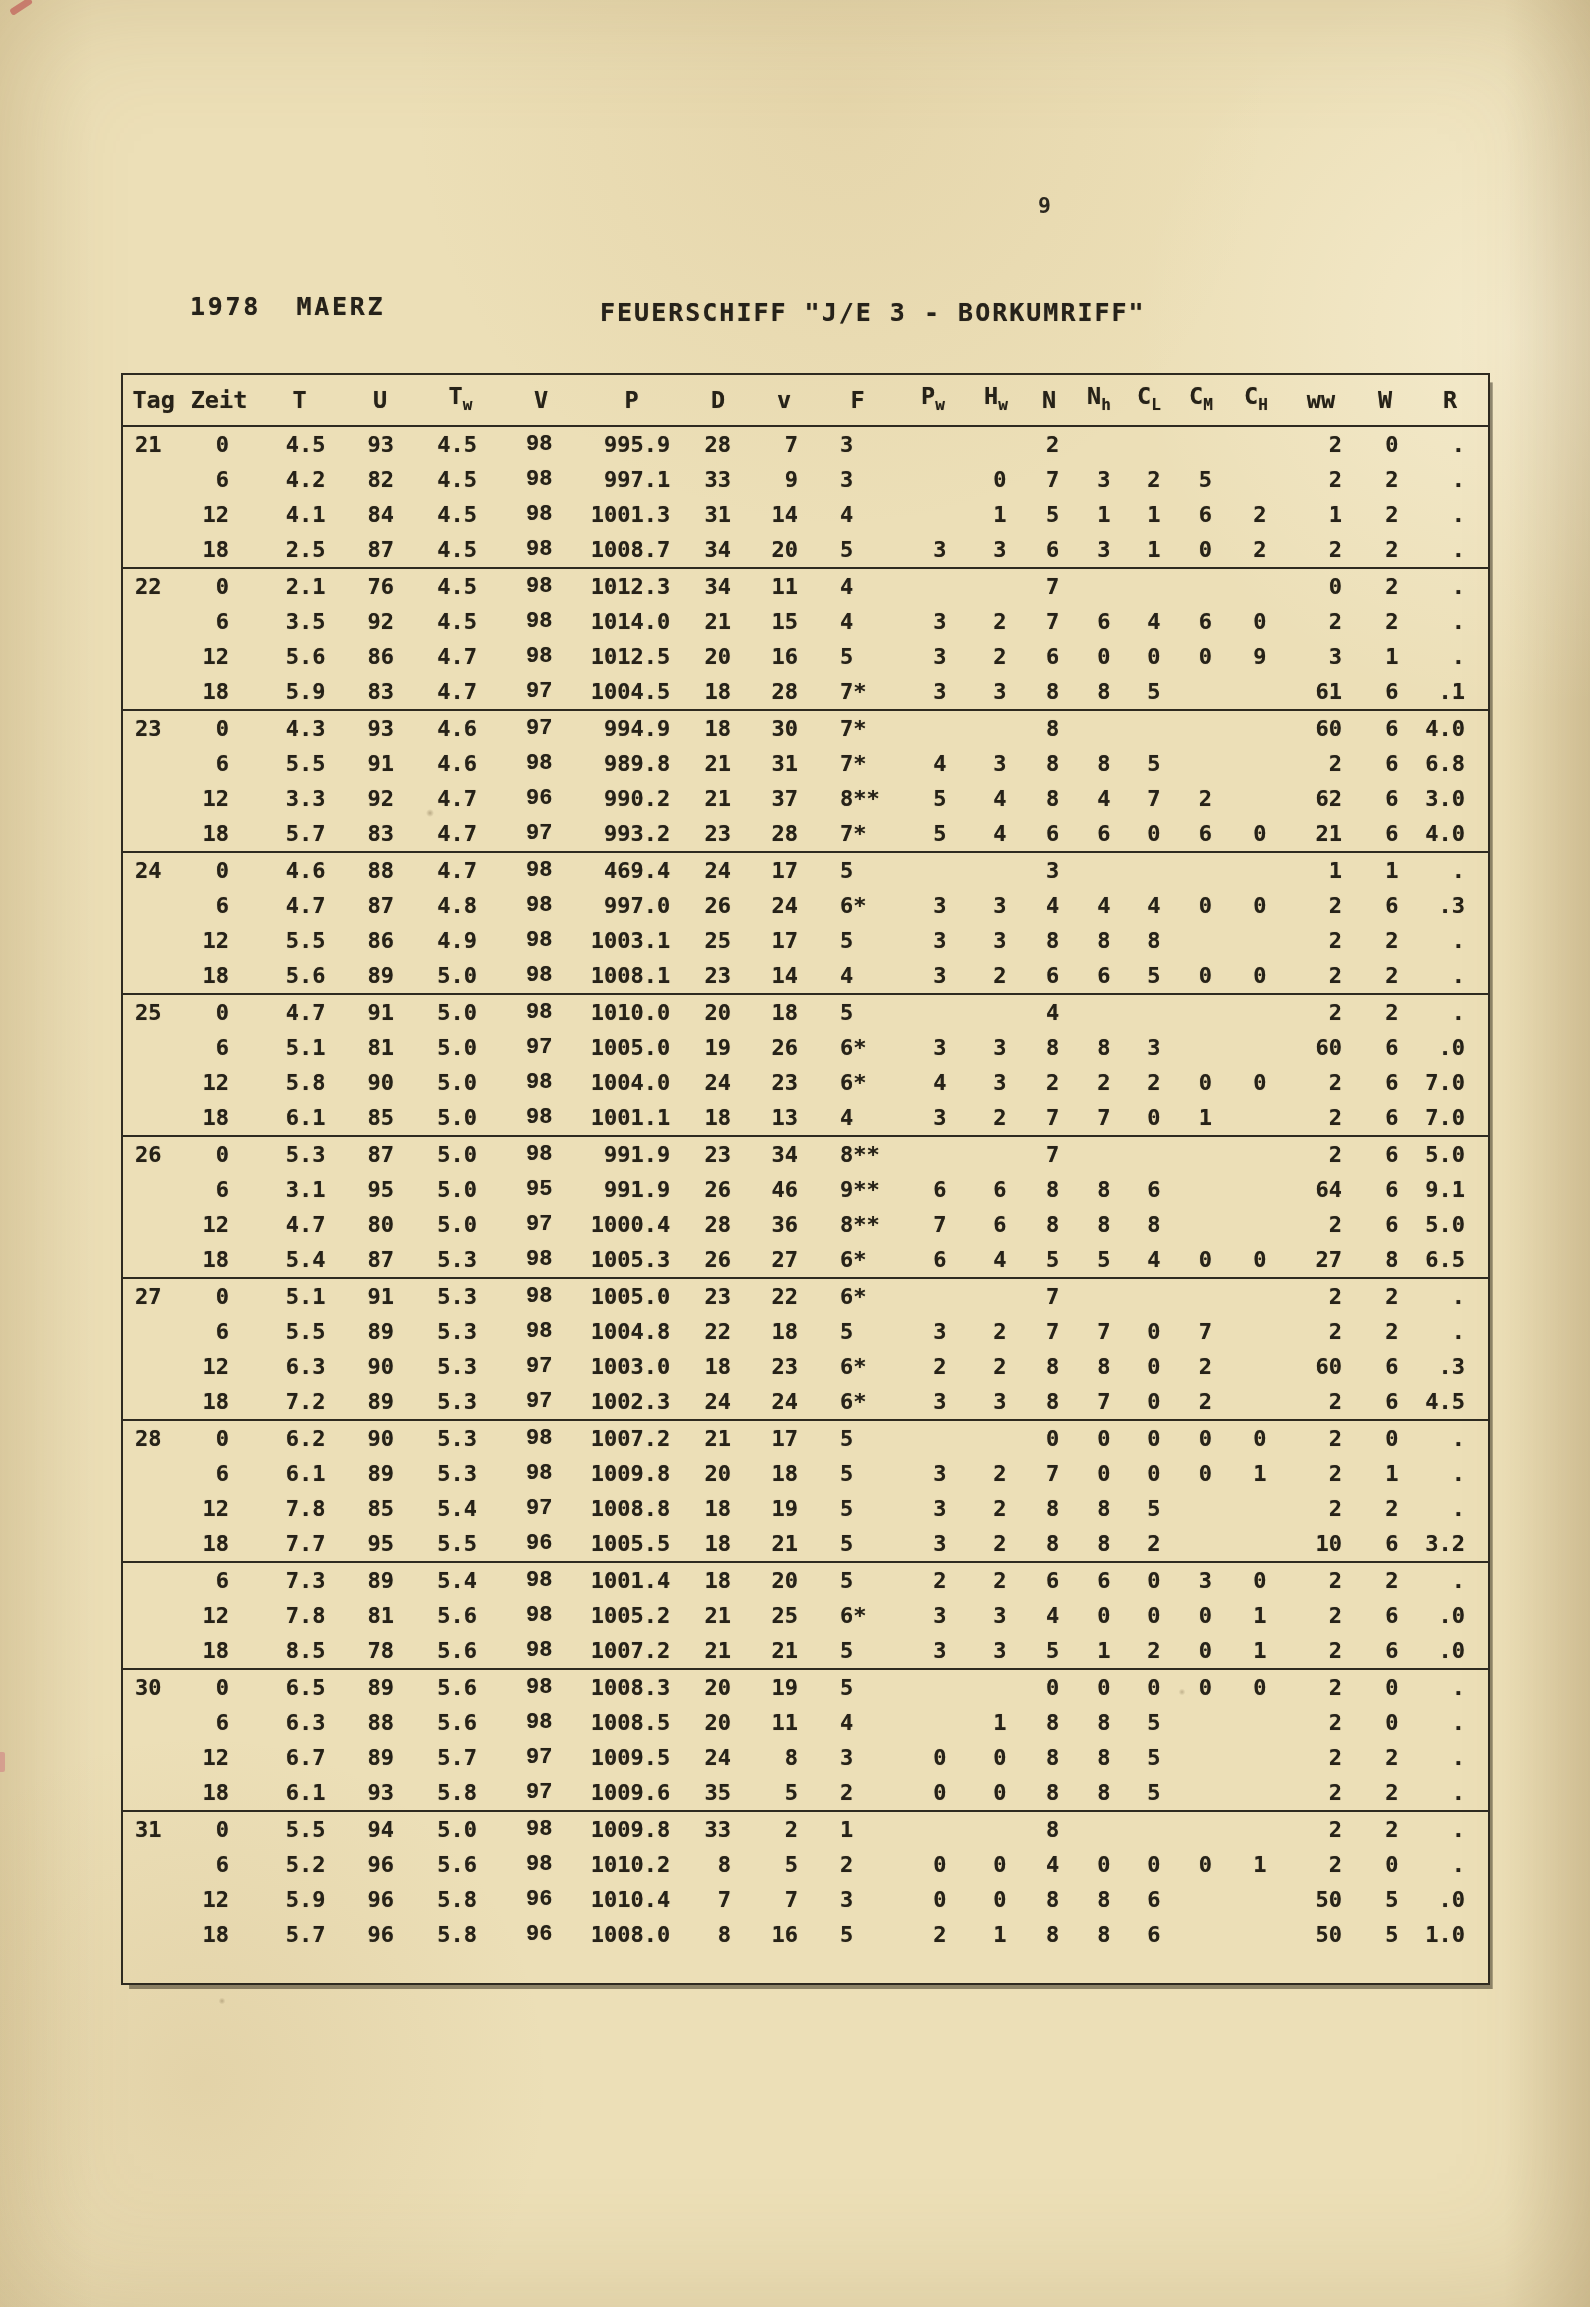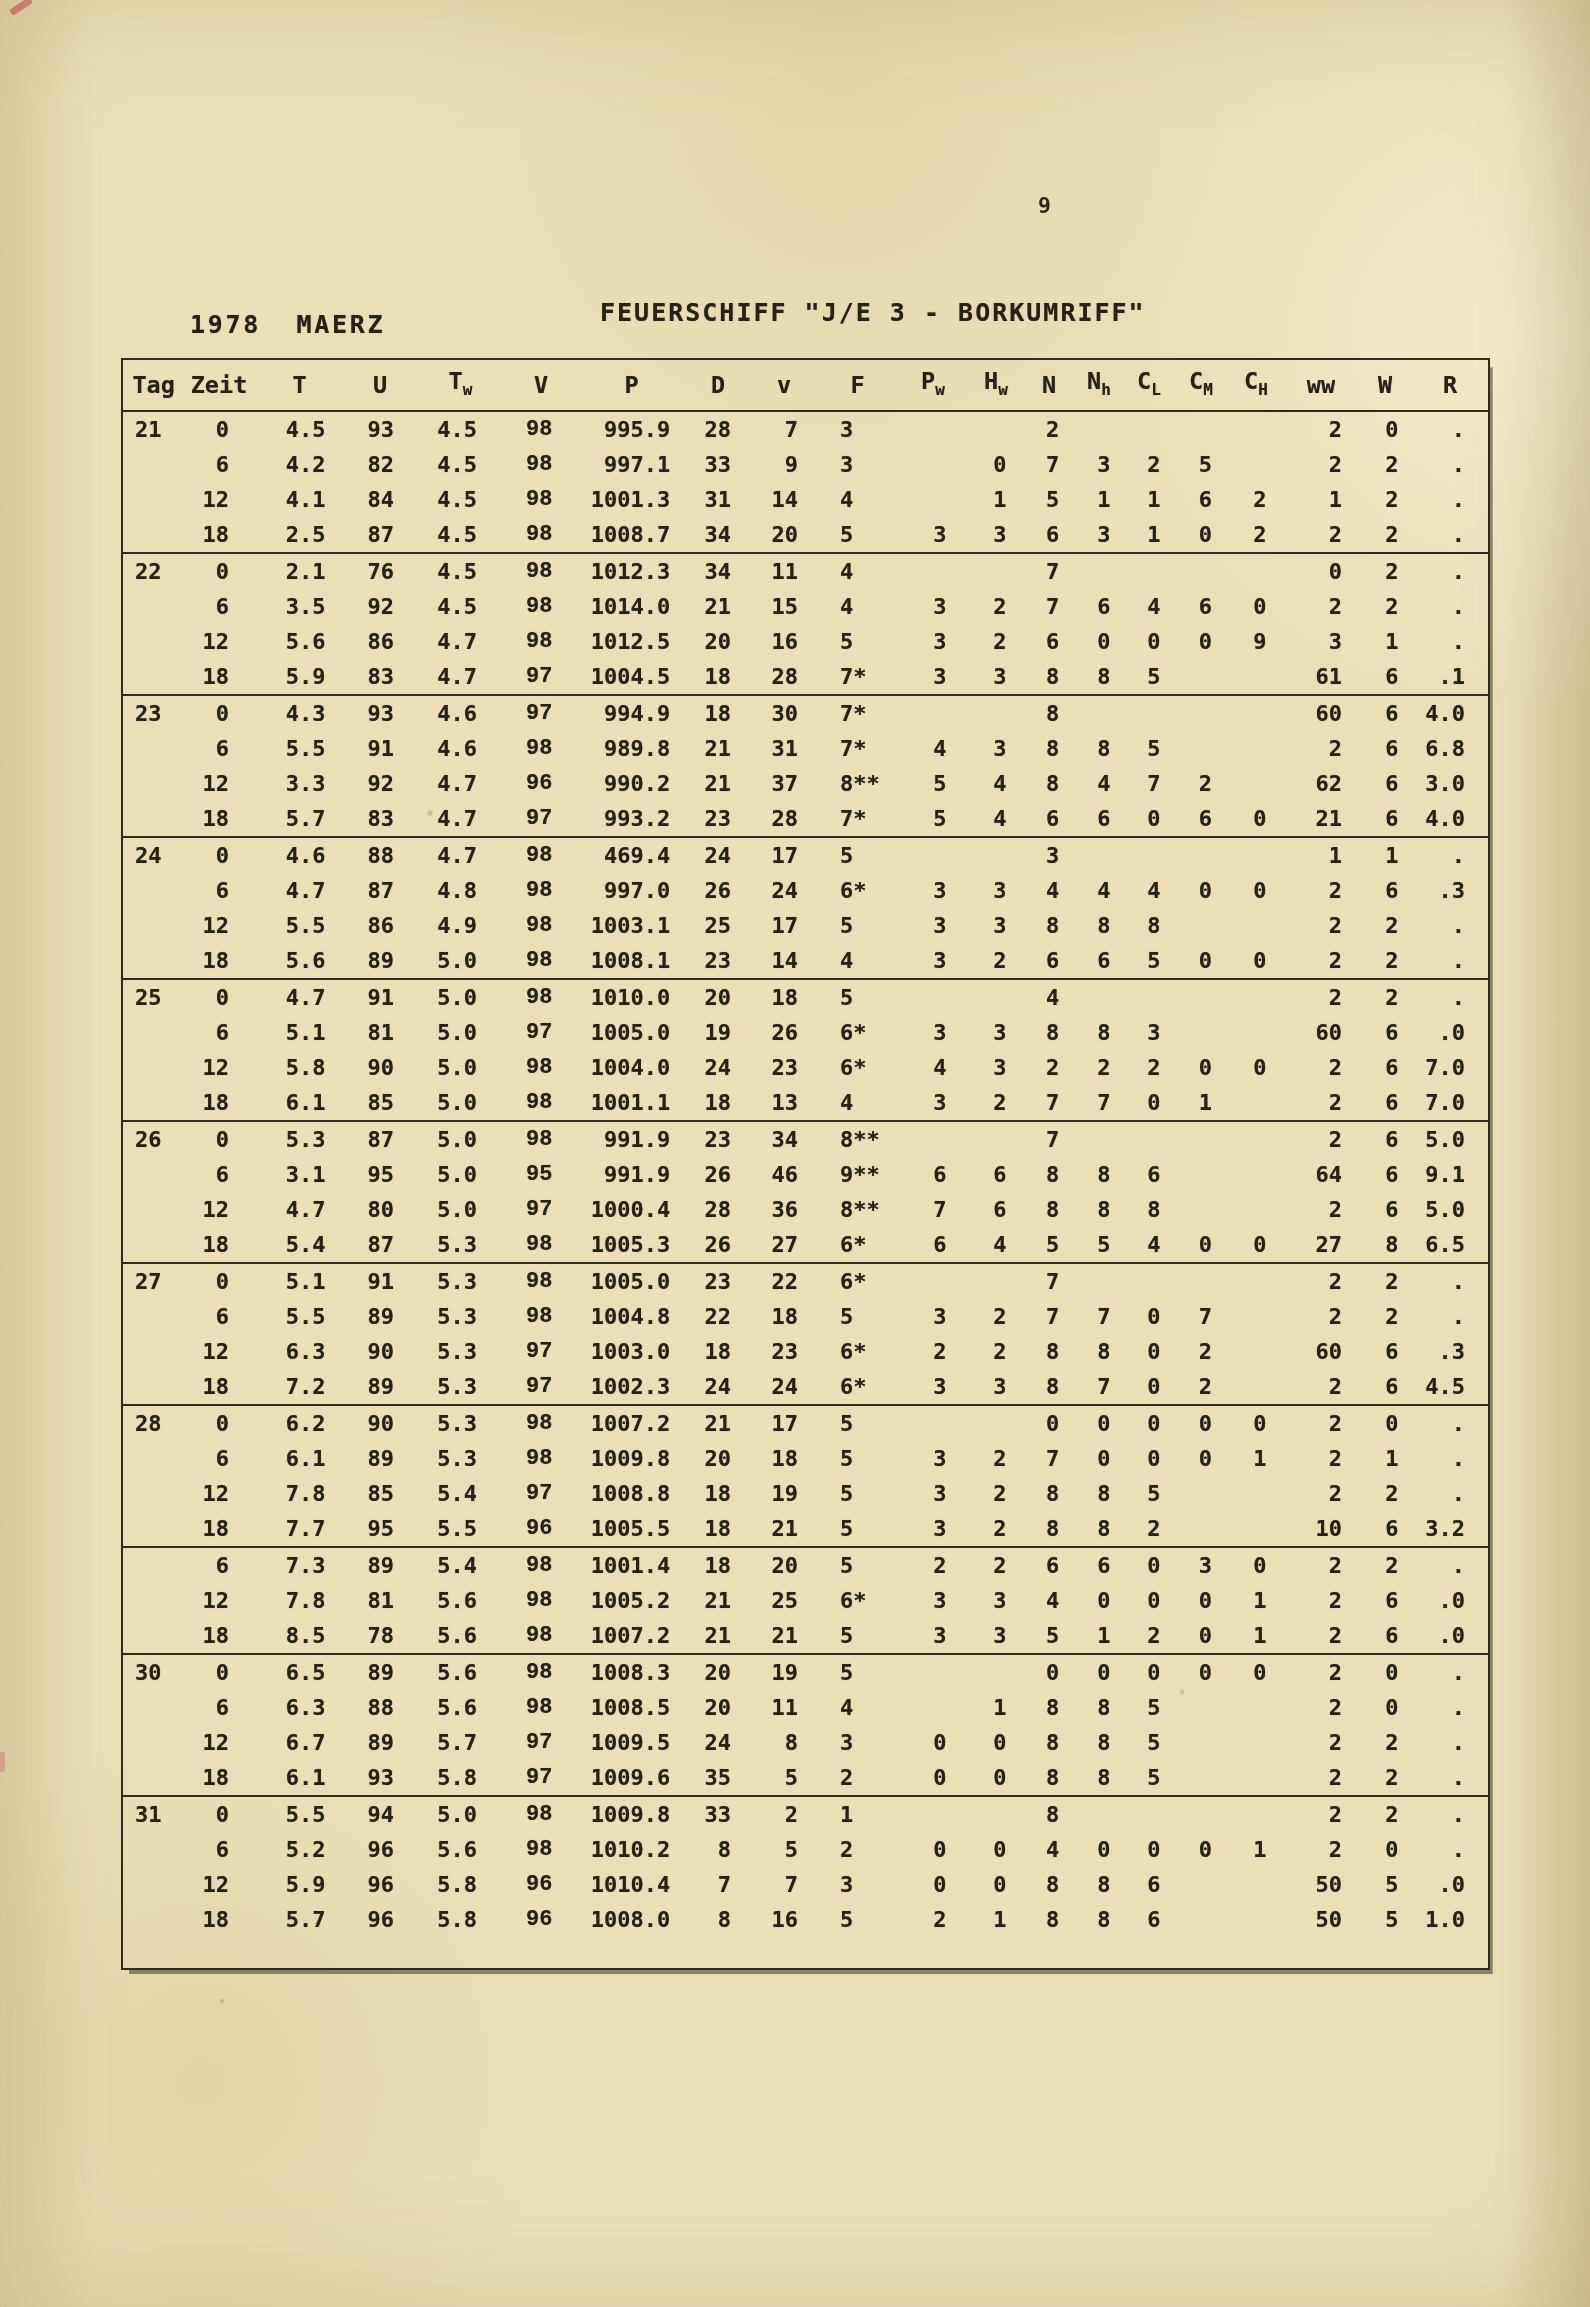--- a/index.html
+++ b/index.html
@@ -17,25 +17,25 @@
       #ecdfb7;
   }
   .vignette{position:absolute;inset:0;pointer-events:none;
     box-shadow:inset 0 0 128px rgba(148,116,64,.24);}
   .mark-red-tl{position:absolute;left:9.4px;top:2.7px;width:24px;height:6.7px;
     background:rgba(186,64,70,.55);transform:rotate(-33deg);border-radius:2.7px;}
   .mark-pink-l{position:absolute;left:-2px;top:1752px;width:7.4px;height:20px;
     background:rgba(208,118,128,.5);border-radius:2px;}
   .pagenum{position:absolute;left:1038px;top:193px;font-size:21.5px;font-weight:700;
     color:#2c2820;letter-spacing:1.3px;}
-  .date{position:absolute;left:190px;top:310px;font-size:25px;font-weight:700;
+  .date{position:absolute;left:190px;top:292px;font-size:25px;font-weight:700;
     color:#26221a;letter-spacing:2.7px;white-space:pre;text-shadow:0 0 0.7px rgba(40,34,20,.55);}
   .title{position:absolute;left:600px;top:298px;font-size:25px;font-weight:700;
     color:#26221a;letter-spacing:2px;white-space:pre;text-shadow:0 0 0.7px rgba(40,34,20,.55);}
-  table{position:absolute;left:121px;top:358px;width:1369px;
+  table{position:absolute;left:121px;top:373px;width:1369px;
     border-collapse:collapse;table-layout:fixed;
     border:2.7px solid #2e2a20;
     box-shadow:5.4px 6.7px 0 -2.7px rgba(62,54,38,.55);}
   th,td{font-family:"DejaVu Sans Mono","Liberation Mono",monospace;
     font-weight:700;font-size:22px;line-height:35px;height:35px;
     color:#262218;white-space:nowrap;overflow:visible;padding:0;
     text-shadow:0 0 0.7px rgba(40,34,20,.5);}
   thead th{height:50px;font-size:23.5px;vertical-align:middle;text-align:center;}
   thead th sub{font-size:16px;font-weight:700;}
   thead th.first{text-align:left;padding-left:9.4px;}

